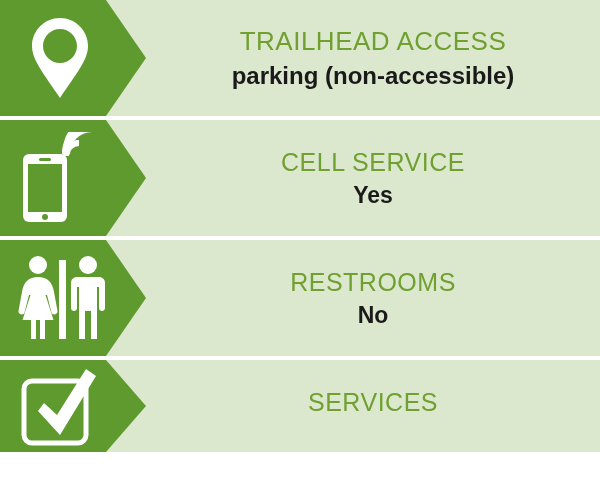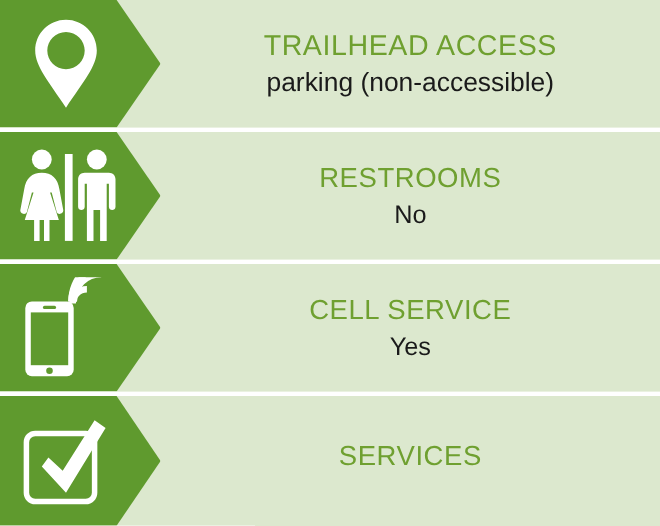--- a/index.html
+++ b/index.html
@@ -22,21 +22,21 @@
   .info-row {
     position: relative;
     width: 600px;
     height: 116px;
     margin-bottom: 4px;
     background: #dce8ce;
     overflow: hidden;
   }
   .info-row:last-child {
     margin-bottom: 0;
-    height: 118px;
+    height: 92px;
   }
   .icon-panel {
     position: absolute;
     left: 0;
     top: 0;
     width: 146px;
     height: 100%;
     background: #5f9a2e;
     -webkit-clip-path: polygon(0 0, 106px 0, 146px 50%, 106px 100%, 0 100%);
     clip-path: polygon(0 0, 106px 0, 146px 50%, 106px 100%, 0 100%);
@@ -65,21 +65,21 @@
     font-weight: 400;
     letter-spacing: 0.5px;
     line-height: 1.05;
     text-align: center;
     white-space: nowrap;
     margin-bottom: 7px;
   }
   .row-value {
     color: #1a1a1a;
     font-size: 23px;
-    font-weight: normal;
+    font-weight: bold;
     line-height: 1.05;
     text-align: center;
     white-space: nowrap;
   }
   
   .info-row[data-row="0"] .row-title { font-size: 26px; }
   .info-row[data-row="0"] .row-value { font-size: 24px; }
   .info-row[data-row="3"] .row-value { font-size: 24px; }
 </style>
 </head>
@@ -92,59 +92,59 @@
       <svg width="92" height="92" viewBox="0 0 92 92" aria-hidden="true">
         <path d="M46 6 C30.5 6 18 18.5 18 34 C18 48 30 62 46 86 C62 62 74 48 74 34 C74 18.5 61.5 6 46 6 Z M46 17 C55.4 17 63 24.6 63 34 C63 43.4 55.4 51 46 51 C36.6 51 29 43.4 29 34 C29 24.6 36.6 17 46 17 Z" fill="#ffffff"></path>
       </svg>
     </div>
     <div class="text-panel">
       <div class="row-title">TRAILHEAD ACCESS</div>
       <div class="row-value">parking (non-accessible)</div>
     </div>
   </div>
 
-  <div class="info-row" data-row="1">
-    <div class="icon-panel">
-      <svg width="96" height="88" viewBox="0 0 96 88" aria-hidden="true">
-
-        <circle cx="24" cy="11" r="9" fill="#ffffff"></circle>
-        <path d="M24 23 C15 23 9.5 28 8 38 L4.5 57 C4 60.5 9.5 62 10.5 58.5 L15 41 L16.5 41 L8.5 66 L17 66 L17 85 L22 85 L22 66 L26 66 L26 85 L31 85 L31 66 L39.5 66 L31.5 41 L33 41 L37.5 58.5 C38.5 62 44 60.5 43.5 57 L40 38 C38.5 28 33 23 24 23 Z" fill="#ffffff"></path>
-
-        <rect x="45" y="6" width="7" height="79" fill="#ffffff"></rect>
-
-        <circle cx="74" cy="11" r="9" fill="#ffffff"></circle>
-        <path d="M63 23 C59.5 23 57 25.5 57 29 L57 54 C57 58 63 58 63 54 L63 33 L65 33 L65 85 L71 85 L71 57 L77 57 L77 85 L83 85 L83 33 L85 33 L85 54 C85 58 91 58 91 54 L91 29 C91 25.5 88.5 23 85 23 Z" fill="#ffffff"></path>
-      </svg>
-    </div>
-    <div class="text-panel">
-      <div class="row-title">RESTROOMS</div>
-      <div class="row-value">No</div>
-    </div>
-  </div>
-
   <div class="info-row" data-row="2">
     <div class="icon-panel">
       <svg width="92" height="92" viewBox="0 0 92 92" aria-hidden="true">
 
         <rect x="9" y="22" width="44" height="68" rx="6" ry="6" fill="#ffffff"></rect>
         <rect x="14" y="32" width="34" height="48" fill="#5f9a2e"></rect>
         <rect x="25" y="26" width="12" height="3" rx="1.5" ry="1.5" fill="#5f9a2e"></rect>
         <circle cx="31" cy="85" r="3" fill="#5f9a2e"></circle>
 
         <path d="M55 24 A10 10 0 0 1 65 14 L65 8 A16 16 0 0 0 49 24 Z" fill="#ffffff"></path>
         <path d="M62 35 A22 22 0 0 1 84 13 L84 5 A30 30 0 0 0 54 35 Z" fill="#ffffff" transform="translate(-6,-13)"></path>
         <path d="M70 44 A34 34 0 0 1 104 10 L104 2 A42 42 0 0 0 62 44 Z" fill="#ffffff" transform="translate(-14,-22)"></path>
       </svg>
     </div>
     <div class="text-panel">
       <div class="row-title">CELL SERVICE</div>
       <div class="row-value">Yes</div>
     </div>
   </div>
 
+  <div class="info-row" data-row="1">
+    <div class="icon-panel">
+      <svg width="96" height="88" viewBox="0 0 96 88" aria-hidden="true">
+
+        <circle cx="24" cy="11" r="9" fill="#ffffff"></circle>
+        <path d="M24 23 C15 23 9.5 28 8 38 L4.5 57 C4 60.5 9.5 62 10.5 58.5 L15 41 L16.5 41 L8.5 66 L17 66 L17 85 L22 85 L22 66 L26 66 L26 85 L31 85 L31 66 L39.5 66 L31.5 41 L33 41 L37.5 58.5 C38.5 62 44 60.5 43.5 57 L40 38 C38.5 28 33 23 24 23 Z" fill="#ffffff"></path>
+
+        <rect x="45" y="6" width="7" height="79" fill="#ffffff"></rect>
+
+        <circle cx="74" cy="11" r="9" fill="#ffffff"></circle>
+        <path d="M63 23 C59.5 23 57 25.5 57 29 L57 54 C57 58 63 58 63 54 L63 33 L65 33 L65 85 L71 85 L71 57 L77 57 L77 85 L83 85 L83 33 L85 33 L85 54 C85 58 91 58 91 54 L91 29 C91 25.5 88.5 23 85 23 Z" fill="#ffffff"></path>
+      </svg>
+    </div>
+    <div class="text-panel">
+      <div class="row-title">RESTROOMS</div>
+      <div class="row-value">No</div>
+    </div>
+  </div>
+
   <div class="info-row" data-row="3">
     <div class="icon-panel">
       <svg width="94" height="94" viewBox="0 0 94 94" aria-hidden="true">
 
         <rect x="10" y="22" width="62" height="62" rx="8" ry="8" fill="none" stroke="#ffffff" stroke-width="5"></rect>
 
         <path d="M24 52 L30 44 L43 56 L72 10 L82 17 L46 76 Z" fill="#ffffff"></path>
       </svg>
     </div>
     <div class="text-panel">

